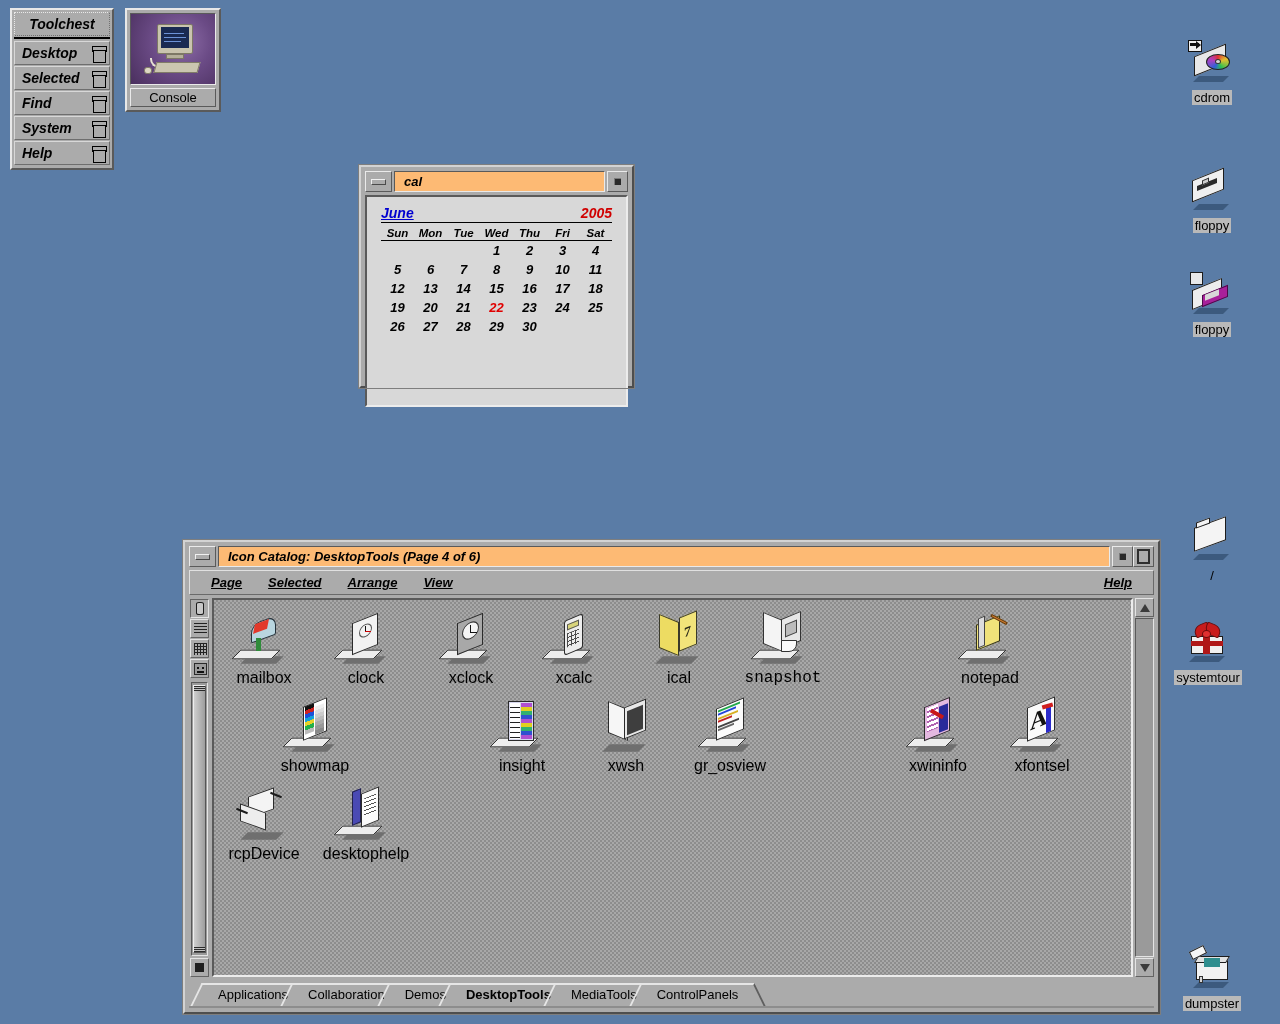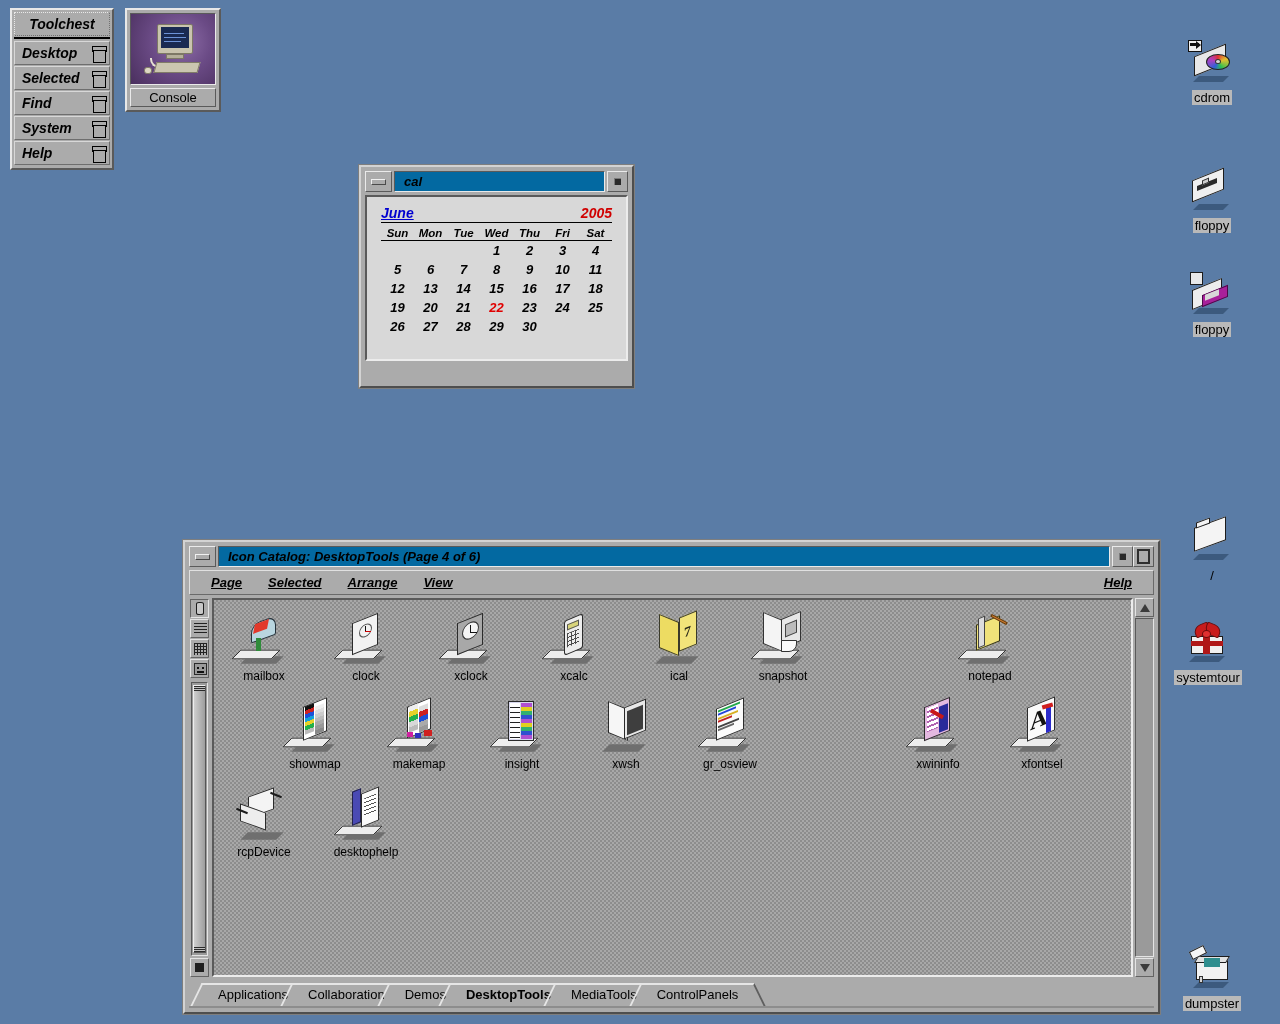--- a/index.html
+++ b/index.html
@@ -167,21 +167,21 @@
   .tb-min i {
     display: block; width: 15px; height: 6px;
     background: #ababab;
     border-top: 1px solid #f0f0f0;
     border-left: 1px solid #f0f0f0;
     border-right: 1px solid #4a4a4a;
     border-bottom: 1px solid #4a4a4a;
   }
   .tb-caption {
     flex: 1;
-    background: #0369a1;
+    background: #fdba74;
     font-style: italic; font-weight: bold;
     font-size: 13px; color: #000;
     display: flex; align-items: center;
     padding-left: 9px;
     margin: 0 2px;
   }
   .tb-btn {
     width: 21px;
     background: #ababab;
     display: flex; align-items: center; justify-content: center;
@@ -190,21 +190,21 @@
     width: 7px; height: 7px; background: #2a2a2a;
     border-top: 1px solid #7a7a7a; border-left: 1px solid #7a7a7a;
   }
   .tb-btn .sq {
     width: 13px; height: 15px;
     border: 2px solid #2e2e2e;
     background: #ababab;
   }
   #cal-body {
     margin-top: 3px;
-    height: 166px;
+    height: 212px;
     background: #d8d8d8;
     padding: 8px 14px 0 14px;
     border-top: 2px solid #5a5a5a;
     border-left: 2px solid #5a5a5a;
     border-right: 2px solid #ececec;
     border-bottom: 2px solid #ececec;
   }
   #cal-head {
     display: flex; justify-content: space-between;
     align-items: baseline;
@@ -420,21 +420,21 @@
     position: absolute;
     width: 92px;
     text-align: center;
   }
   .gicon .art {
     width: 64px; height: 56px;
     margin: 0 auto;
     position: relative;
   }
   .gicon .cap {
-    font-size: 12px; color: #000;
+    font-size: 16px; color: #000;
     margin-top: 1px;
     white-space: nowrap;
   }
   
   .iso-base {
     position: absolute; left: 4px; bottom: 6px;
     width: 40px; height: 15px;
     background: #ededed;
     border: 1px solid #2b2b2b;
     transform: skewX(-45deg) scaleY(0.62);
@@ -691,21 +691,21 @@
         </div>
         <div class="gicon" style="left: 419px; top: 12px;">
           <div class="art">
             <span class="iso-shadow"></span>
             <span style="position:absolute;left:12px;top:6px;width:20px;height:34px;background:#eddc62;border:1px solid #3a3a2a;transform:skewY(22deg);"></span>
             <span style="position:absolute;left:32px;top:2px;width:18px;height:34px;background:#f2e47a;border:1px solid #3a3a2a;transform:skewY(-22deg);"></span>
             <span style="position:absolute;left:37px;top:12px;font:bold 14px 'Liberation Serif',serif;color:#2a2a1a;transform:skewY(-22deg);">7</span>
           </div>
           <div class="cap">ical</div>
         </div>
-        <div class="gicon" style="left: 523px; top: 12px;">
+        <div class="gicon" style="left: 523px; top: 12px; font-family: Liberation Mono, monospace;">
           <div class="art">
             <span class="iso-shadow"></span>
             <span class="iso-base"></span>
             <span style="position:absolute;left:12px;top:4px;width:20px;height:32px;background:#f4f4f4;border:1px solid #333;transform:skewY(22deg);"></span>
             <span style="position:absolute;left:30px;top:3px;width:20px;height:30px;background:#e7e7e7;border:1px solid #333;transform:skewY(-22deg);"></span>
             <span style="position:absolute;left:34px;top:10px;width:12px;height:13px;background:#bcbcbc;border:1px solid #444;transform:skewY(-22deg);"></span>
             <span style="position:absolute;left:30px;top:28px;width:16px;height:12px;background:#fafafa;border:1px solid #333;border-radius:0 0 8px 0;"></span>
           </div>
           <div class="cap">snapshot</div>
         </div>
@@ -721,33 +721,20 @@
         </div>
         <div class="gicon" style="left: 55px; top: 100px;">
           <div class="art">
             <span class="iso-shadow"></span>
             <span class="iso-base"></span>
             <span style="position:absolute;left:20px;top:2px;width:24px;height:34px;background:#fff;border:1px solid #2b2b2b;transform:skewY(-22deg);"></span>
             <span style="position:absolute;left:22px;top:5px;width:9px;height:28px;transform:skewY(-22deg);background:linear-gradient(#111 0 14%,#c22 14% 28%,#1c4fd8 28% 42%,#15a0d8 42% 56%,#e6d22a 56% 70%,#24b04a 70% 85%,#bbb 85% 100%);"></span>
             <span style="position:absolute;left:32px;top:5px;width:9px;height:28px;transform:skewY(-22deg);background:linear-gradient(#eee 0 14%,#ddd 14% 28%,#ccc 28% 42%,#bbb 42% 56%,#aaa 56% 70%,#999 70% 85%,#888 85% 100%);"></span>
           </div>
           <div class="cap">showmap</div>
-        </div>
-        <div class="gicon" style="left: 159px; top: 100px;">
-          <div class="art">
-            <span class="iso-shadow"></span>
-            <span class="iso-base"></span>
-            <span style="position:absolute;left:20px;top:2px;width:24px;height:32px;background:#fff;border:1px solid #2b2b2b;transform:skewY(-22deg);"></span>
-            <span style="position:absolute;left:22px;top:5px;width:9px;height:26px;transform:skewY(-22deg);background:linear-gradient(#eee 0 20%,#e6d22a 20% 40%,#24b04a 40% 60%,#d8d8d8 60% 80%,#bbb 80% 100%);"></span>
-            <span style="position:absolute;left:32px;top:5px;width:9px;height:26px;transform:skewY(-22deg);background:linear-gradient(#ddd 0 20%,#c22 20% 40%,#1c4fd8 40% 60%,#aaa 60% 80%,#999 80% 100%);"></span>
-            <span style="position:absolute;left:20px;top:32px;width:6px;height:5px;background:#d020a0;"></span>
-            <span style="position:absolute;left:28px;top:33px;width:6px;height:5px;background:#3030c0;"></span>
-            <span style="position:absolute;left:37px;top:30px;width:8px;height:6px;background:#d02020;"></span>
-          </div>
-          <div class="cap">makemap</div>
         </div>
         <div class="gicon" style="left: 262px; top: 100px;">
           <div class="art">
             <span class="iso-shadow"></span>
             <span class="iso-base"></span>
             <span style="position:absolute;left:18px;top:1px;width:26px;height:40px;background:#d8d8ee;border:1px solid #2b2b2b;"></span>
             <span style="position:absolute;left:20px;top:3px;width:10px;height:36px;background:repeating-linear-gradient(to bottom,#fff 0 4px,#222 4px 5px);"></span>
             <span style="position:absolute;left:31px;top:3px;width:11px;height:36px;background:repeating-linear-gradient(to bottom,#b050d0 0 4px,#e0d020 4px 8px,#30b070 8px 12px,#3050d0 12px 16px);"></span>
           </div>
           <div class="cap">insight</div>

